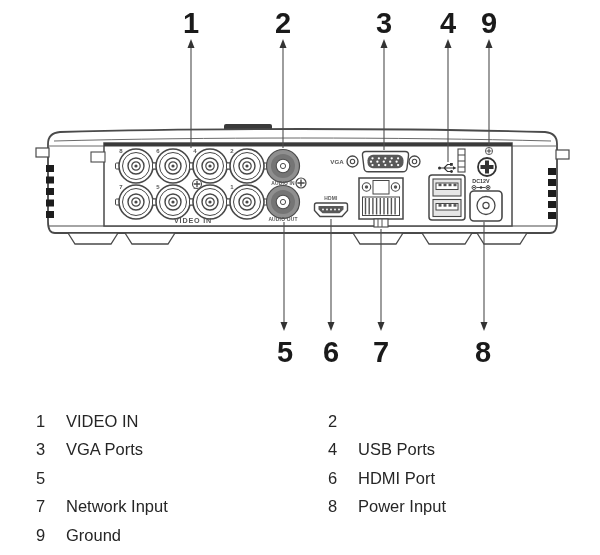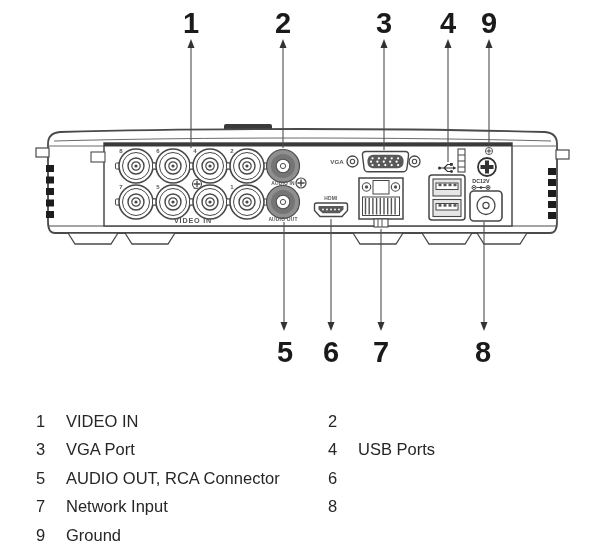--- a/index.html
+++ b/index.html
@@ -273,38 +273,39 @@
   <div class="legend">
     <div class="lrow">
       <span class="lnum">1</span>
       <span class="llabel">VIDEO IN</span>
     </div>
     <div class="lrow">
       <span class="lnum">2</span>
     </div>
     <div class="lrow">
       <span class="lnum">3</span>
-      <span class="llabel">VGA Port</span>
+      <span class="llabel">VGA Ports</span>
     </div>
     <div class="lrow">
       <span class="lnum">4</span>
       <span class="llabel">USB Ports</span>
     </div>
     <div class="lrow">
       <span class="lnum">5</span>
-      <span class="llabel">AUDIO OUT, RCA Connector</span>
     </div>
     <div class="lrow">
       <span class="lnum">6</span>
+      <span class="llabel">HDMI Port</span>
     </div>
     <div class="lrow">
       <span class="lnum">7</span>
       <span class="llabel">Network Input</span>
     </div>
     <div class="lrow">
       <span class="lnum">8</span>
+      <span class="llabel">Power Input</span>
     </div>
     <div class="lrow">
       <span class="lnum">9</span>
       <span class="llabel">Ground</span>
     </div>
   </div>
 </div>
 
 </body></html>

